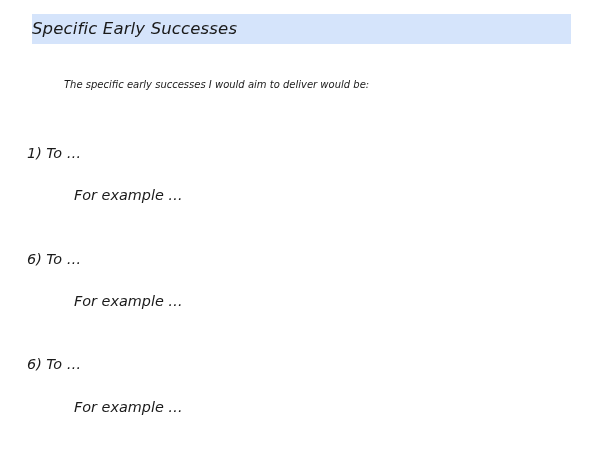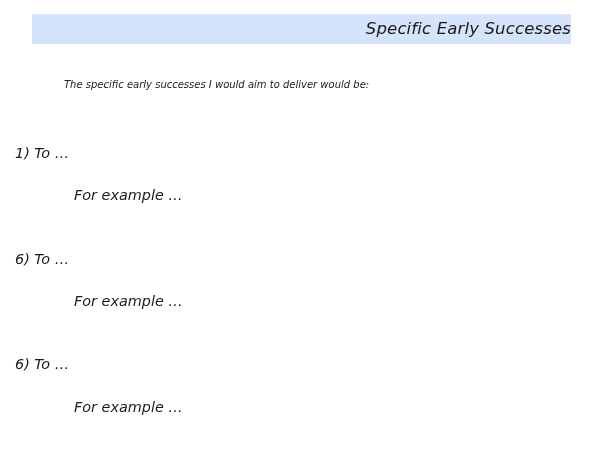--- a/index.html
+++ b/index.html
@@ -26,21 +26,21 @@
   
   .title-band {
     position: absolute;
     left: 32px;
     top: 14px;
     width: 539px;
     height: 30px;
     background: #d5e4fb;
     display: flex;
     align-items: center;
-    justify-content: flex-end;
+    justify-content: flex-start;
   }
   .title-text {
     font-size: 16.5px;
     font-style: italic;
     font-weight: 400;
     color: #1a1a1a;
     letter-spacing: 0.15px;
     white-space: nowrap;
     line-height: 1;
   }
@@ -70,21 +70,21 @@
   .item-example {
     position: absolute;
     font-size: 14.4px;
     font-style: italic;
     font-weight: 400;
     color: #1a1a1a;
     white-space: nowrap;
     line-height: 1.25;
   }
   .item-heading {
-    left: 15px;
+    left: 27px;
     font-style: italic;
   }
   .item-example {
     left: 50px;
     margin-left: 24px;
   }
 
   .item-1 .item-heading { top: 144px; }
   .item-1 .item-example { top: 186px; }
   .item-2 .item-heading { top: 250px; }

